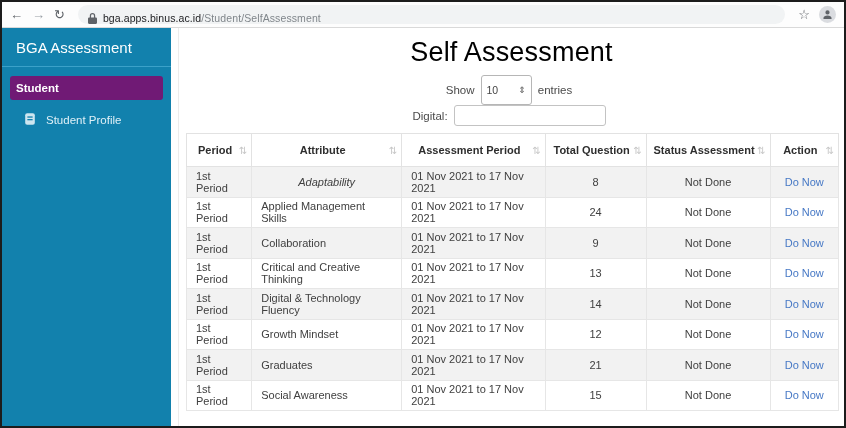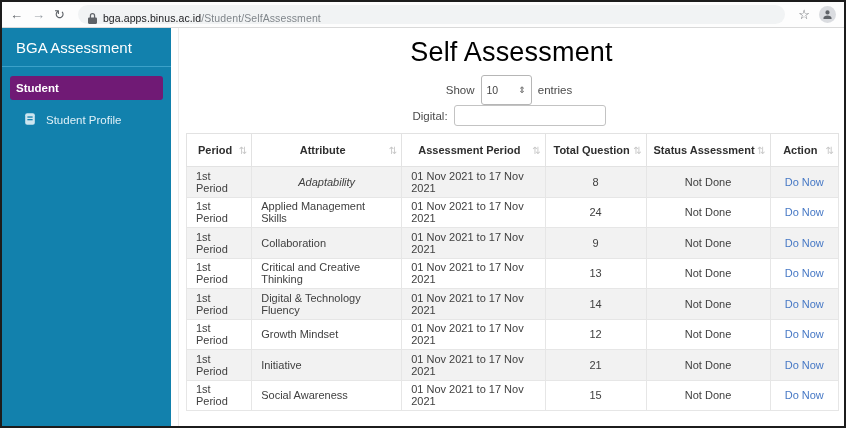--- a/index.html
+++ b/index.html
@@ -234,21 +234,21 @@
             <tr>
               <td style="text-align: left;">1st Period</td>
               <td style="text-align: left;">Growth Mindset</td>
               <td style="text-align: left;">01 Nov 2021 to 17 Nov 2021</td>
               <td style="text-align: center;">12</td>
               <td style="text-align: center;">Not Done</td>
               <td style="text-align: center;"><a class="do-now" href="#">Do Now</a></td>
             </tr>
             <tr>
               <td style="text-align: left;">1st Period</td>
-              <td style="text-align: left;">Initiative</td>
+              <td style="text-align: left;">Graduates</td>
               <td style="text-align: left;">01 Nov 2021 to 17 Nov 2021</td>
               <td style="text-align: center;">21</td>
               <td style="text-align: center;">Not Done</td>
               <td style="text-align: center;"><a class="do-now" href="#">Do Now</a></td>
             </tr>
             <tr>
               <td style="text-align: left;">1st Period</td>
               <td style="text-align: left;">Social Awareness</td>
               <td style="text-align: left;">01 Nov 2021 to 17 Nov 2021</td>
               <td style="text-align: center;">15</td>

